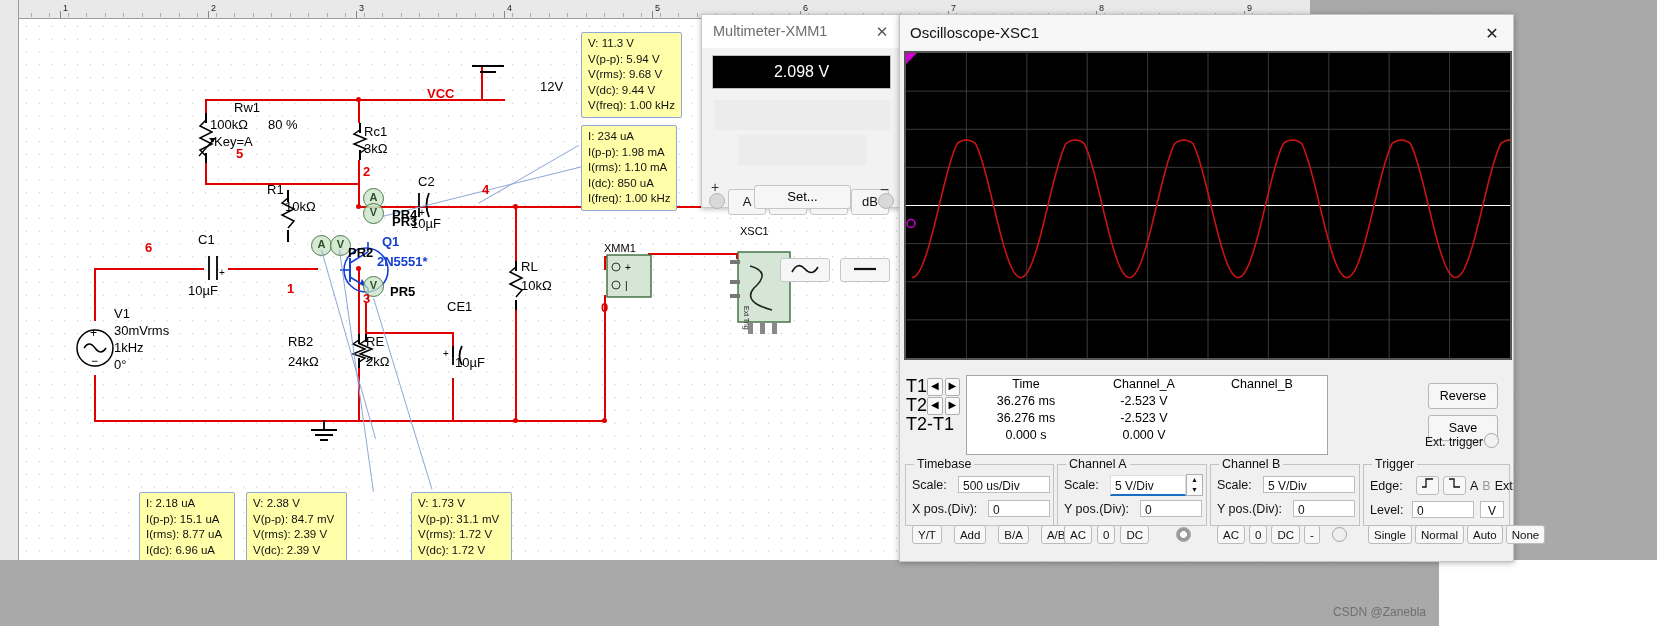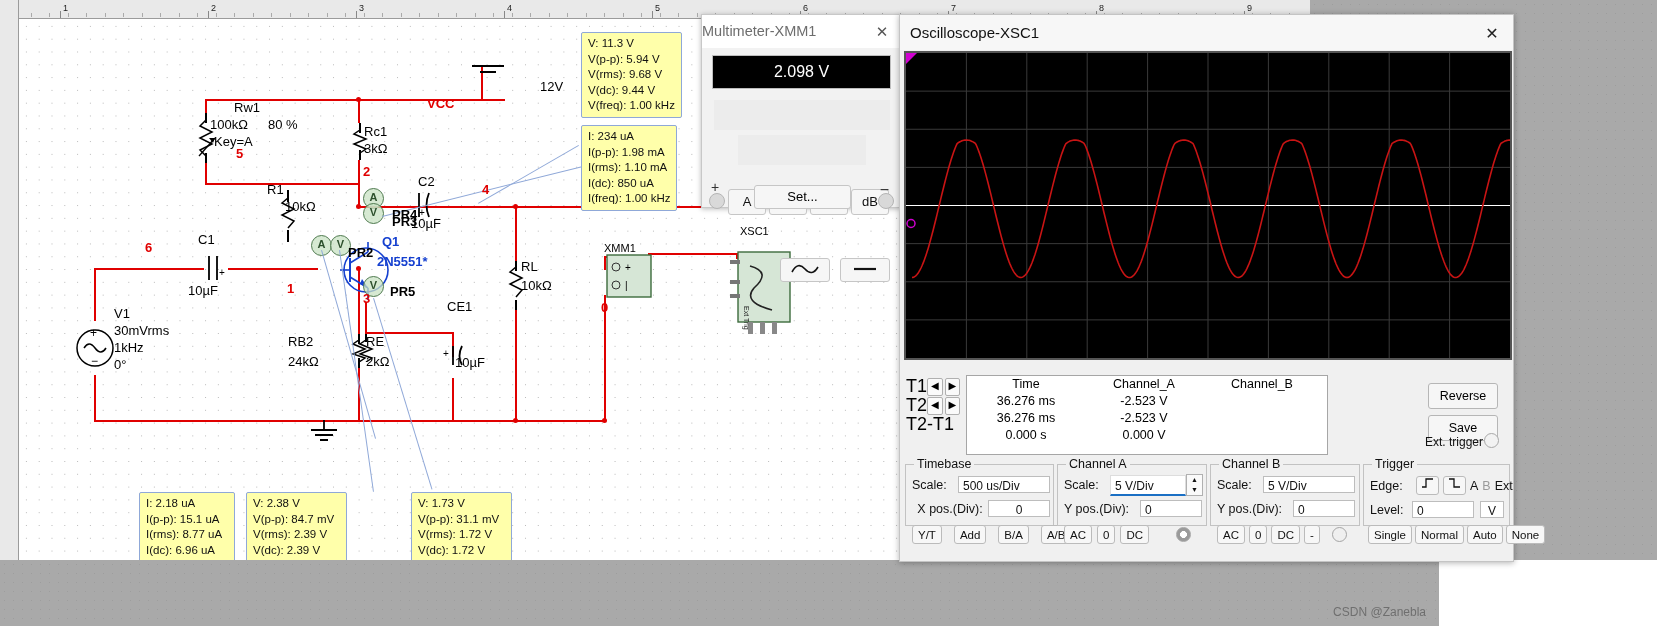--- a/index.html
+++ b/index.html
@@ -49,21 +49,21 @@
     font-size:11px;color:#2c4f2c;text-align:center;line-height:17px;font-weight:bold;
   }
   .res{position:absolute;}
   
   #multimeter{
     position:absolute;left:701px;top:14px;width:198px;height:192px;
     background:#f2f2f2;border:1px solid #c8c8c8;
     box-shadow:0 1px 5px rgba(0,0,0,.28);
   }
   .mm-title{
-    height:33px;line-height:33px;font-size:14.5px;color:#6d6d6d;
+    height:33px;line-height:33px;padding-left:11px;font-size:14.5px;color:#6d6d6d;
     background:#ffffff;
   }
   .mm-close{
     position:absolute;right:6px;top:5px;width:24px;height:23px;text-align:center;
     line-height:23px;font-size:15px;color:#555;cursor:pointer;
   }
   .mm-display{
     position:absolute;left:10px;top:40px;width:177px;height:32px;background:#000;
     border:1px solid #bdbdbd;color:#fff;font-size:16px;text-align:center;line-height:32px;
   }
@@ -414,21 +414,21 @@
     <rect x="42" y="72" width="5" height="12" fill="#888"></rect>
     <text x="30" y="72" font-size="7" fill="#222" transform="rotate(90 30 56)">Ext Trig</text>
   </svg>
 
   <div class="leader" style="left:478px;top:203px;width:116px;transform:rotate(-30deg);"></div>
   <div class="leader" style="left:322px;top:250px;width:196px;transform:rotate(74deg);"></div>
   <div class="leader" style="left:340px;top:250px;width:244px;transform:rotate(82deg);"></div>
   <div class="leader" style="left:374px;top:298px;width:200px;transform:rotate(73deg);"></div>
   <div class="leader" style="left:382px;top:216px;width:208px;transform:rotate(-14deg);"></div>
 
-  <div class="red-lbl" style="left:427px;top:96px;text-align:right;">VCC</div>
+  <div class="red-lbl" style="left:427px;top:86px;text-align:right;">VCC</div>
   <div class="lbl-b" style="left:478px;top:44px;"></div>
   <div class="lbl" style="left:540px;top:79px;">12V</div>
 
   <div class="lbl" style="left:210px;top:100px;margin-left:24px;">Rw1</div>
   <div class="lbl" style="left:210px;top:117px;">100kΩ</div>
   <div class="lbl" style="left:268px;top:117px;">80 %</div>
   <div class="lbl" style="left:214px;top:134px;">Key=A</div>
   <div class="num" style="left:236px;top:146px;">5</div>
 
   <div class="lbl" style="left:364px;top:124px;">Rc1</div>
@@ -621,21 +621,21 @@
   <div class="ext-trig" style="right:30px;">Ext. trigger</div>
   <div class="ext-dot"></div>
 
   <fieldset class="grp" style="left:5px;top:442px;width:147px;height:67px;">
     <legend class="grp-l">Timebase</legend>
   </fieldset>
   <div class="f-row" style="left:12px;top:461px;">
     <span class="f-lbl" style="width:46px;">Scale:</span>
     <span class="f-in" style="width:92px;">500 us/Div</span>
   </div>
-  <div class="f-row" style="left:12px;top:485px;text-align:center;">
+  <div class="f-row" style="left:12px;top:485px;">
     <span class="f-lbl" style="width:76px;">X pos.(Div):</span>
     <span class="f-in" style="width:62px;">0</span>
   </div>
   <div class="f-row" style="left:12px;top:510px;gap:12px;">
     <span class="tb-btn">Y/T</span>
     <span class="tb-btn">Add</span>
     <span class="tb-btn">B/A</span>
     <span class="tb-btn">A/B</span>
   </div>
 

